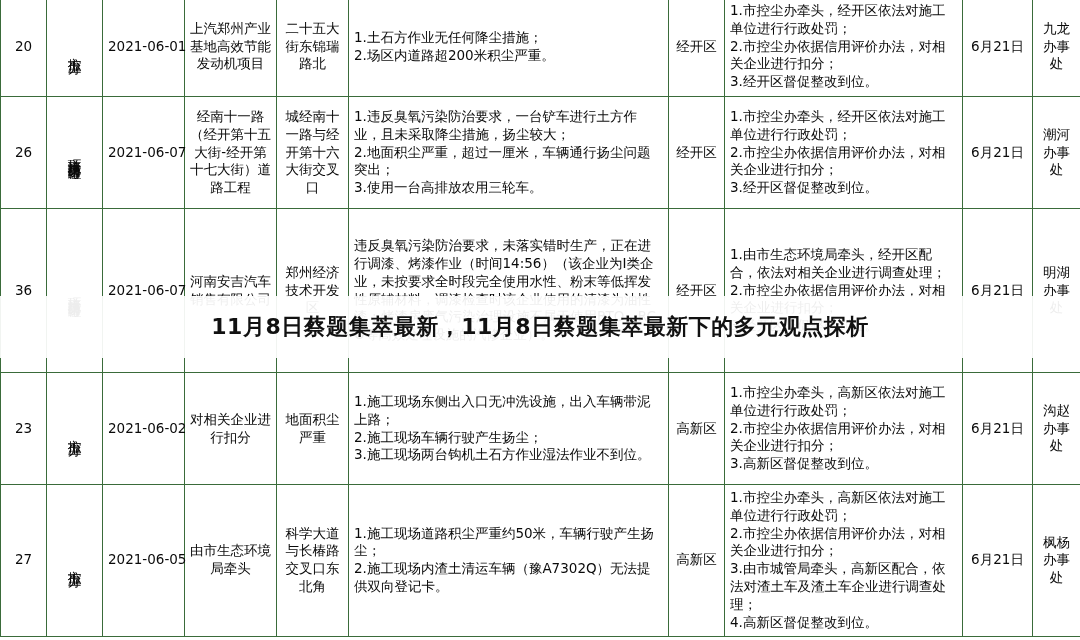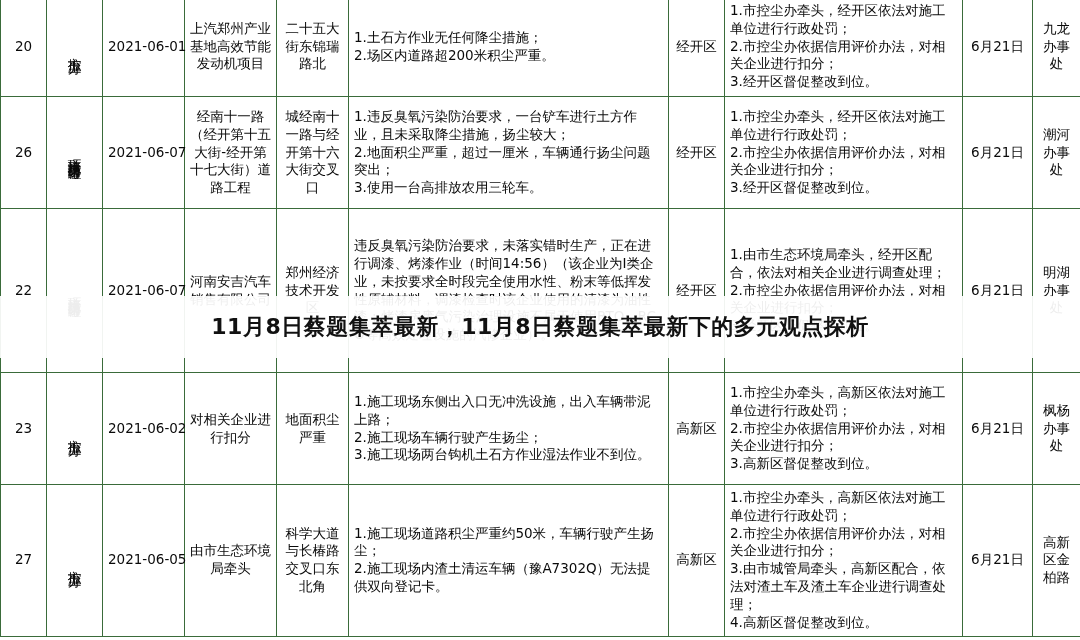--- a/index.html
+++ b/index.html
@@ -137,21 +137,21 @@
 2.地面积尘严重，超过一厘米，车辆通行扬尘问题突出；
 3.使用一台高排放农用三轮车。</td>
         <td class="area">经开区</td>
         <td class="measure" style="white-space:pre-wrap">1.市控尘办牵头，经开区依法对施工单位进行行政处罚；
 2.市控尘办依据信用评价办法，对相关企业进行扣分；
 3.经开区督促整改到位。</td>
         <td class="dl">6月21日</td>
         <td class="office">潮河办事处</td>
       </tr>
       <tr style="height:164px">
-        <td class="no">22</td>
+        <td class="no">36</td>
         <td class="org"><span class="vtext">市环境污染防督导组</span></td>
         <td class="date">2021-06-07</td>
         <td class="name">河南安吉汽车销售有限公司</td>
         <td class="addr">郑州经济技术开发区</td>
         <td class="issue" style="white-space:pre-wrap">违反臭氧污染防治要求，未落实错时生产，正在进行调漆、烤漆作业（时间14:56）（该企业为I类企业，未按要求全时段完全使用水性、粉末等低挥发性原辅材料，调漆检查时该企业使用的清漆为油性漆；烤漆房废气污染治理设施不属于使用RTO、RCO等高效处理设施的汽修企业）。</td>
         <td class="area">经开区</td>
         <td class="measure" style="white-space:pre-wrap">1.由市生态环境局牵头，经开区配合，依法对相关企业进行调查处理；
 2.市控尘办依据信用评价办法，对相关企业进行扣分；
 3.经开区督促整改到位。</td>
         <td class="dl">6月21日</td>
@@ -164,37 +164,37 @@
         <td class="name">对相关企业进行扣分</td>
         <td class="addr">地面积尘严重</td>
         <td class="issue" style="white-space:pre-wrap">1.施工现场东侧出入口无冲洗设施，出入车辆带泥上路；
 2.施工现场车辆行驶产生扬尘；
 3.施工现场两台钩机土石方作业湿法作业不到位。</td>
         <td class="area">高新区</td>
         <td class="measure" style="white-space:pre-wrap">1.市控尘办牵头，高新区依法对施工单位进行行政处罚；
 2.市控尘办依据信用评价办法，对相关企业进行扣分；
 3.高新区督促整改到位。</td>
         <td class="dl">6月21日</td>
-        <td class="office">枫杨办事处</td>
+        <td class="office">沟赵办事处</td>
       </tr>
       <tr style="height:140px">
         <td class="no">27</td>
         <td class="org"><span class="vtext">市控尘办</span></td>
         <td class="date">2021-06-05</td>
         <td class="name">由市生态环境局牵头</td>
         <td class="addr">科学大道与长椿路交叉口东北角</td>
         <td class="issue" style="white-space:pre-wrap">1.施工现场道路积尘严重约50米，车辆行驶产生扬尘；
 2.施工现场内渣土清运车辆（豫A7302Q）无法提供双向登记卡。</td>
         <td class="area">高新区</td>
         <td class="measure" style="white-space:pre-wrap">1.市控尘办牵头，高新区依法对施工单位进行行政处罚；
 2.市控尘办依据信用评价办法，对相关企业进行扣分；
 3.由市城管局牵头，高新区配合，依法对渣土车及渣土车企业进行调查处理；
 4.高新区督促整改到位。</td>
         <td class="dl">6月21日</td>
-        <td class="office">高新区金柏路</td>
+        <td class="office">枫杨办事处</td>
       </tr>
     </tbody>
   </table>
 </div>
 
 <div id="title-band">
   <div id="title-text">11月8日蔡题集萃最新，11月8日蔡题集萃最新下的多元观点探析</div>
 </div>
 
 </body></html>

